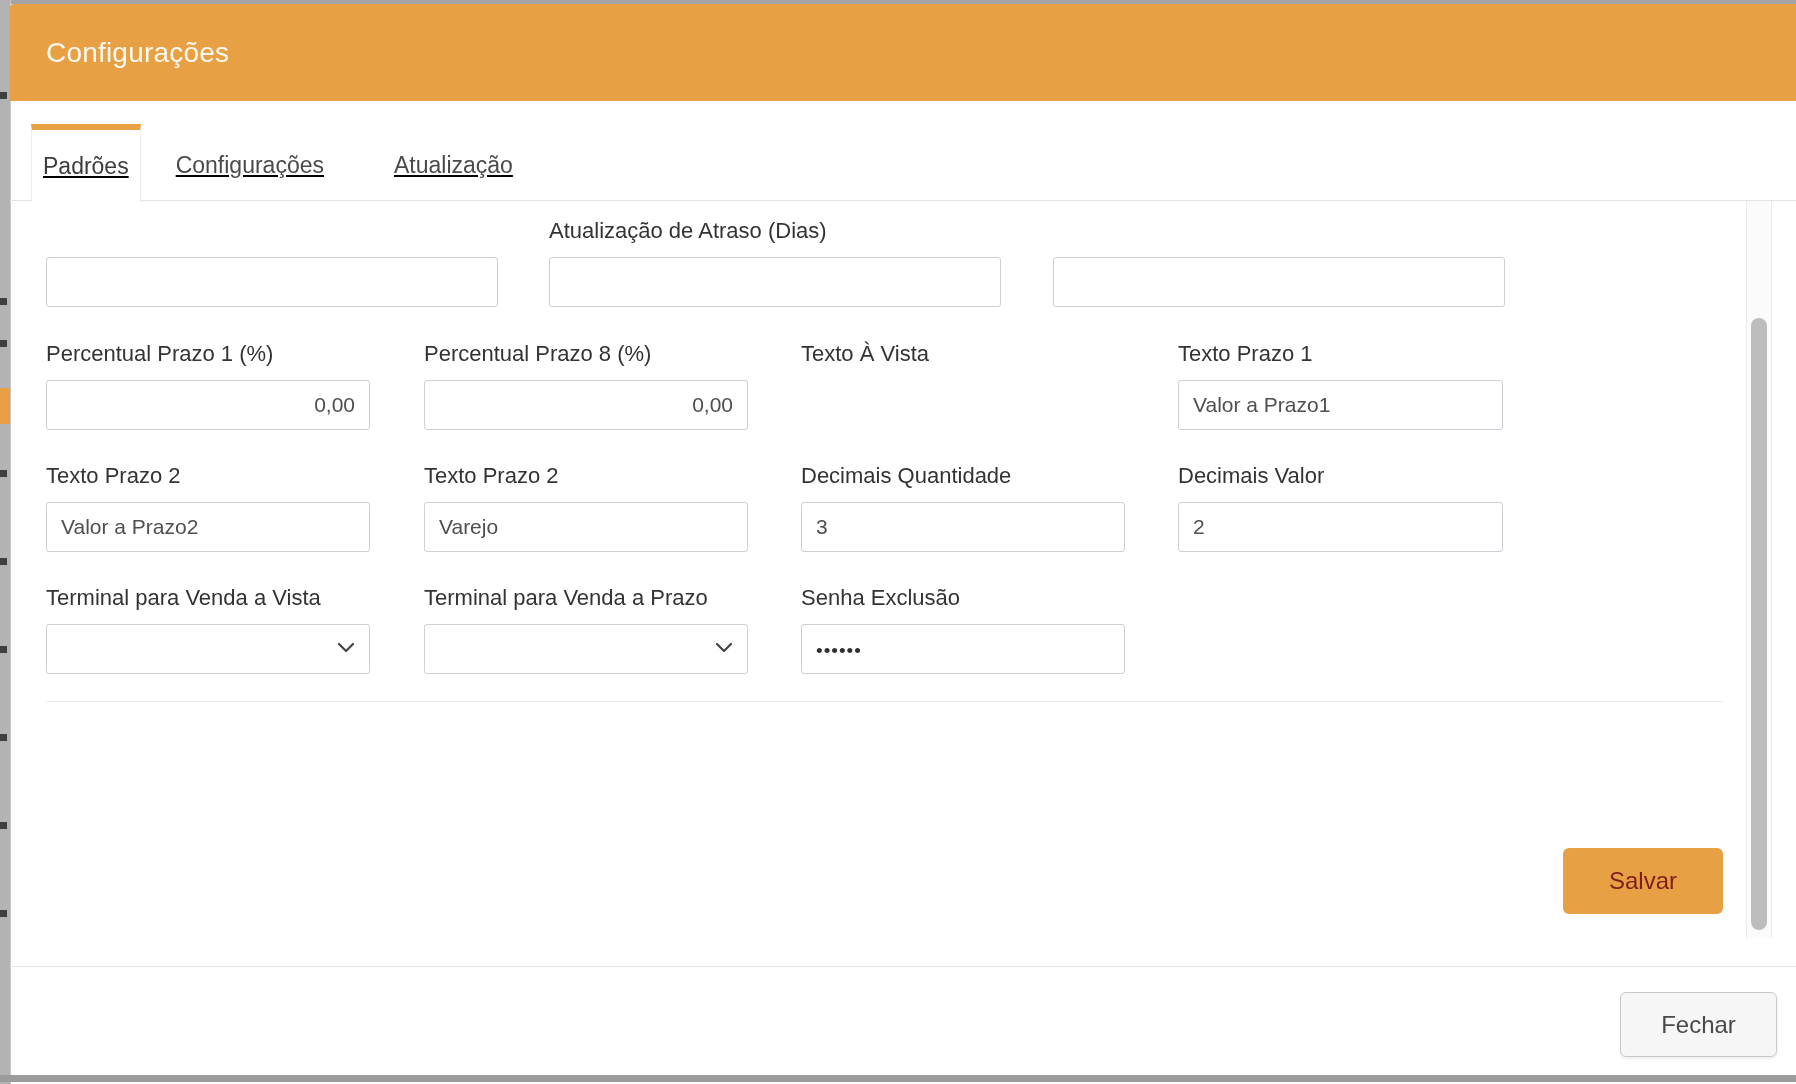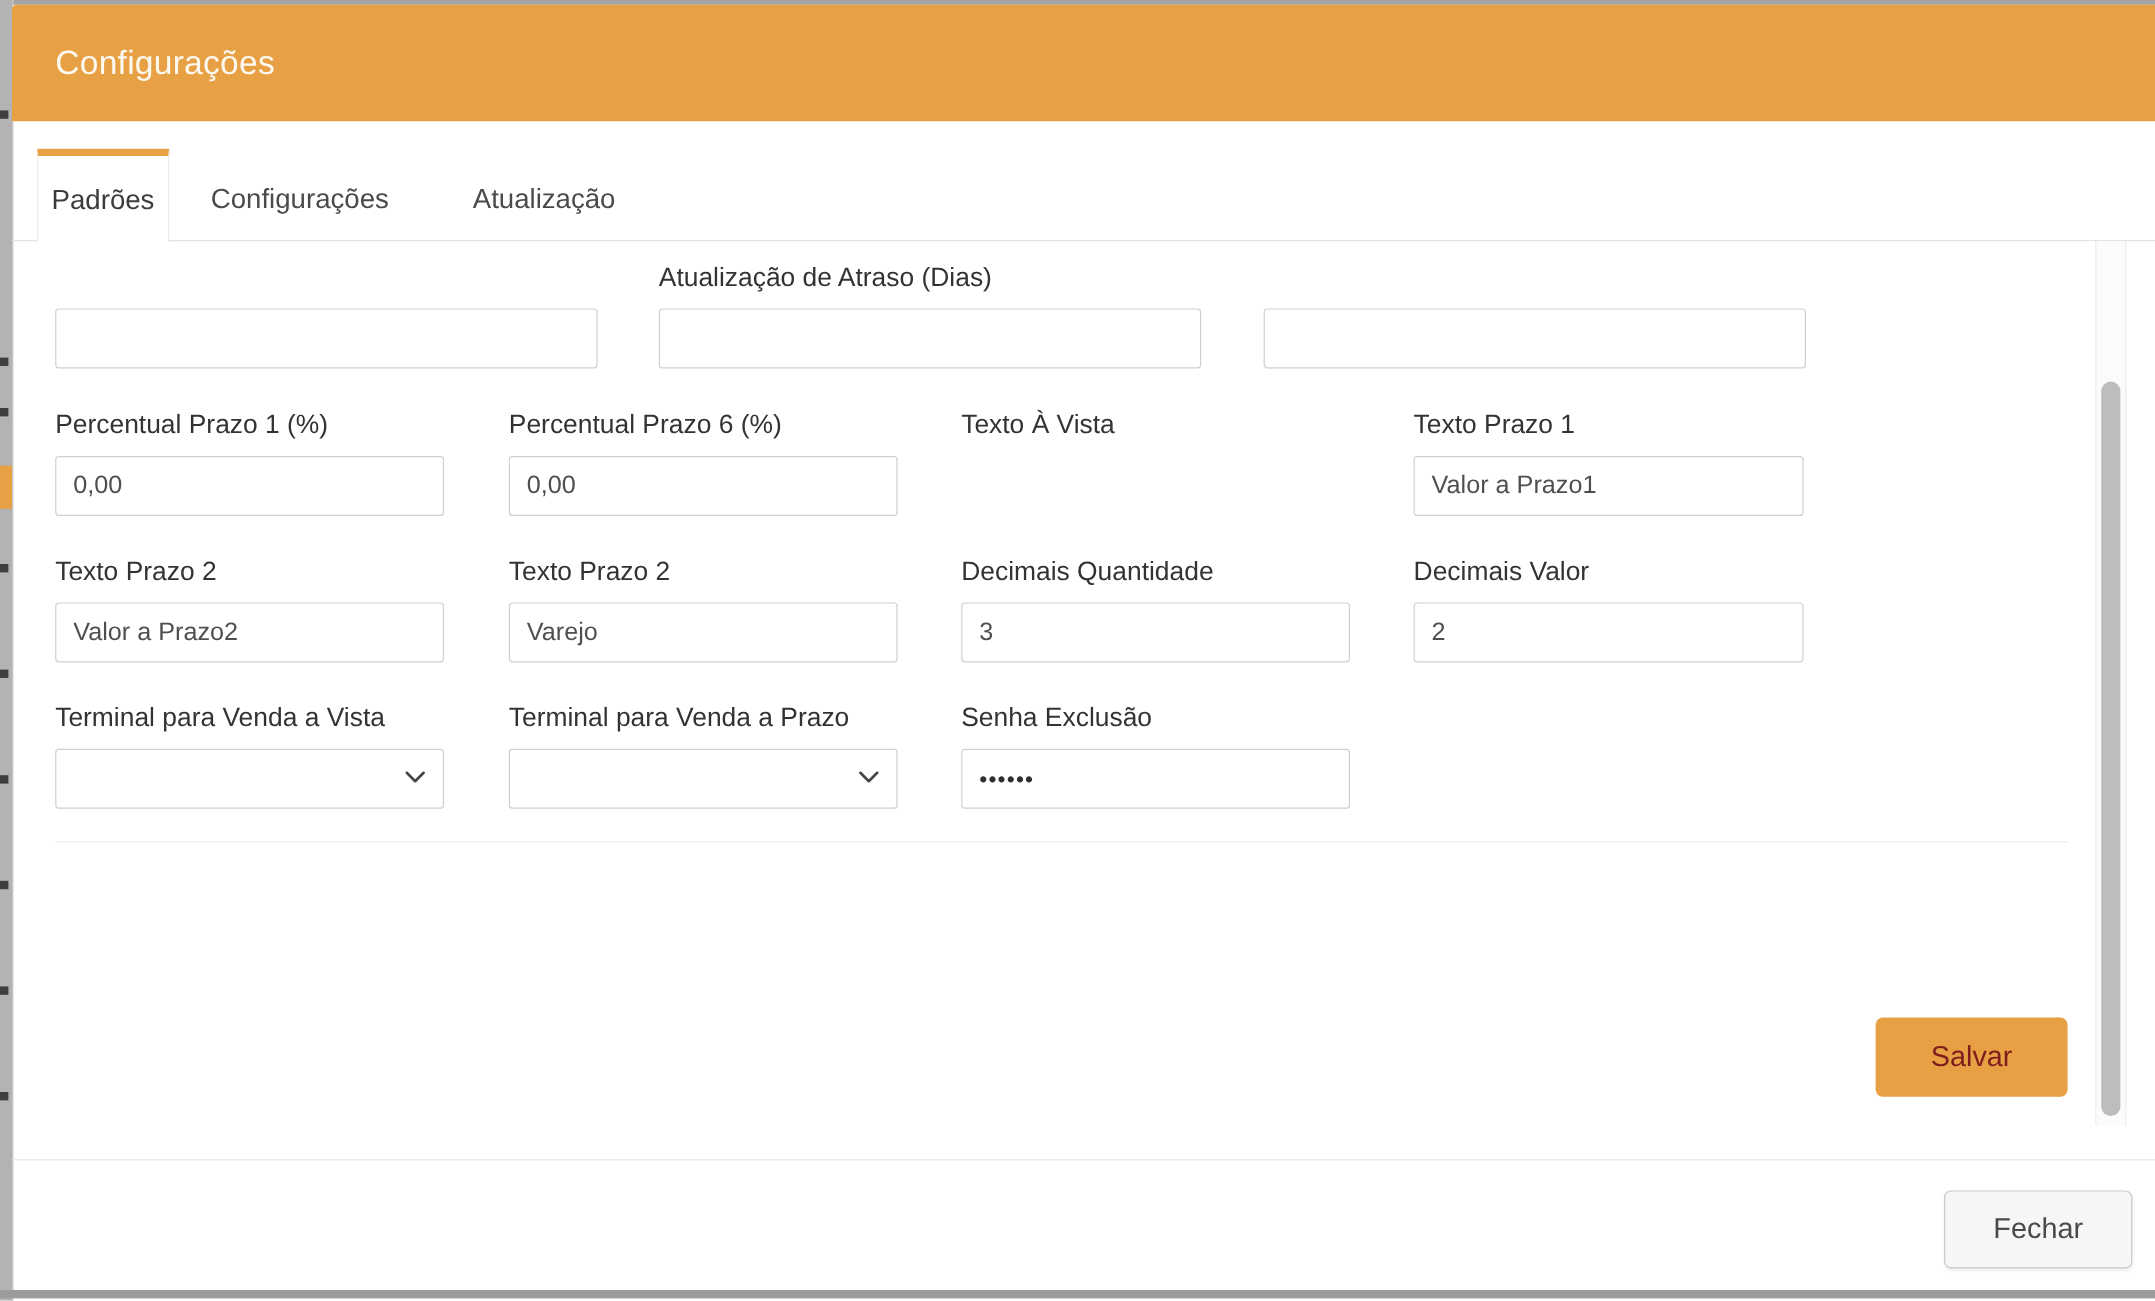--- a/index.html
+++ b/index.html
@@ -21,21 +21,21 @@
     background:var(--accent);border-radius:4px 0 0 0;
   }
   .dialog-title{
     position:absolute;left:36px;top:0;height:100%;display:flex;align-items:center;
     font-size:28px;color:#fdf9f0;letter-spacing:.2px;
   }
 
   
   .tabbar{
     position:absolute;left:10px;top:124px;width:1786px;height:77px;box-sizing:border-box;
-    border-bottom:1px solid #e3e3e3;display:flex;align-items:stretch;padding-left:21px;
+    border-bottom:1px solid #e3e3e3;display:flex;align-items:stretch;padding-left:21px;text-decoration:underline;
   }
   .tab{
     display:flex;align-items:center;justify-content:center;
     padding:0 35px;font-size:23px;color:#4a4a4a;cursor:pointer;
     border-top:6px solid transparent;box-sizing:border-box;
   }
   .tab.active{
     padding:0 11px;
     border-top-color:var(--accent);
     border-left:1px solid #ececec;border-right:1px solid #ececec;
@@ -46,21 +46,21 @@
   .field{position:absolute;height:90px;}
   .r1{top:219px}.r2{top:342px}.r3{top:464px}.r4{top:586px}
   .w1{left:46px;width:452px}.w2{left:549px;width:452px}.w3{left:1053px;width:452px}
   .c1{left:46px;width:324px}.c2{left:424px;width:324px}.c3{left:801px;width:324px}.c4{left:1178px;width:325px}
   .field .flabel{display:block;font-size:22px;color:#333;line-height:24px;white-space:nowrap;}
   .tbox,.selbox{
     position:absolute;left:0;top:38px;width:100%;height:50px;box-sizing:border-box;
     border:1px solid #cdd0d6;border-radius:3px;background:#fff;
     font-family:inherit;font-size:21px;color:#4f4f4f;padding:0 14px;outline:none;
   }
-  .tbox.num{}
+  .tbox.num{text-align:right;}
   .tbox.pwd{font-size:19px;color:#2f2f2f;letter-spacing:1px;padding-top:3px;}
   .selbox{display:flex;align-items:center;cursor:pointer;}
   .selbox .chev{position:absolute;right:14px;top:17px;}
 
   .divider{position:absolute;left:46px;top:701px;width:1677px;height:0;border-top:1px solid #eaeaea;}
 
   
   .btn{font-family:inherit;cursor:pointer;}
   .btn-save{
     position:absolute;left:1563px;top:848px;width:160px;height:66px;
@@ -117,21 +117,21 @@
 </div>
 <div class="field r1 w3">
   <input class="tbox" type="text" value="" style="">
 </div>
 
 <div class="field r2 c1">
   <span class="flabel">Percentual Prazo 1 (%)</span>
   <input class="tbox num" type="text" value="0,00" style="">
 </div>
 <div class="field r2 c2">
-  <span class="flabel">Percentual Prazo 6 (%)</span>
+  <span class="flabel">Percentual Prazo 8 (%)</span>
   <input class="tbox num" type="text" value="0,00" style="">
 </div>
 <div class="field r2 c3">
   <span class="flabel">Texto À Vista</span>
 </div>
 <div class="field r2 c4">
   <span class="flabel">Texto Prazo 1</span>
   <input class="tbox" type="text" value="Valor a Prazo1" style="">
 </div>
 

